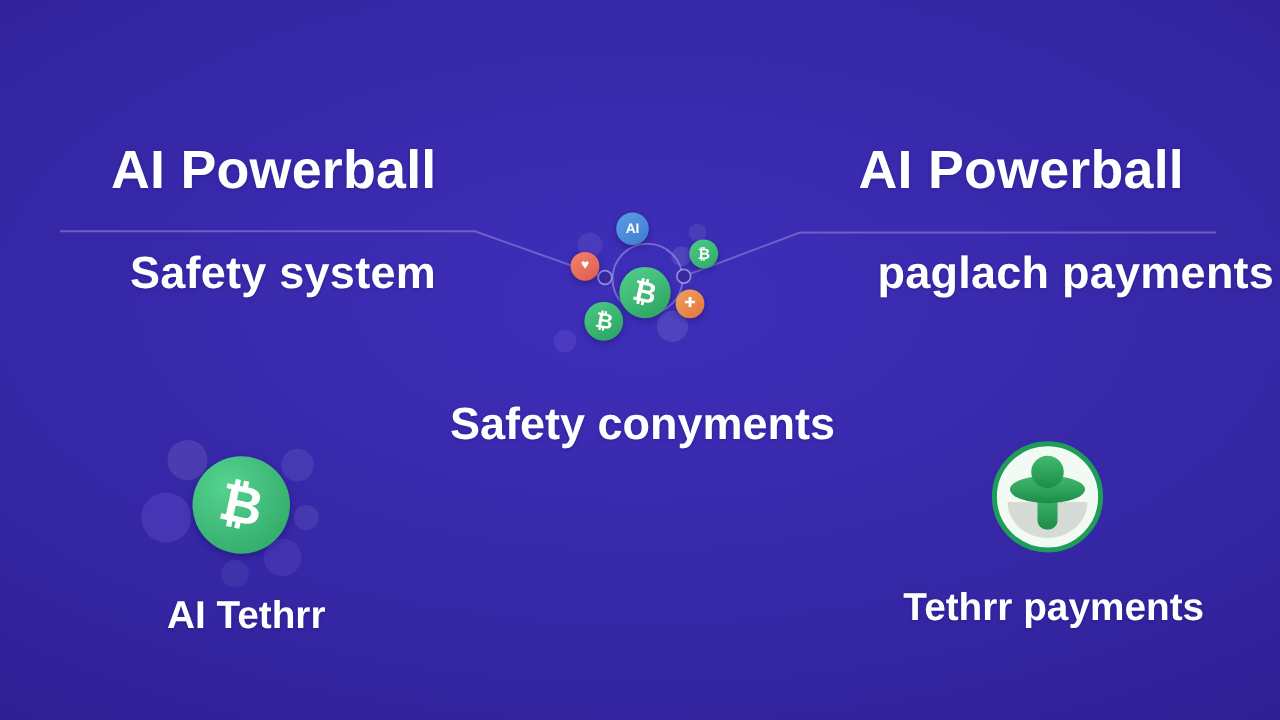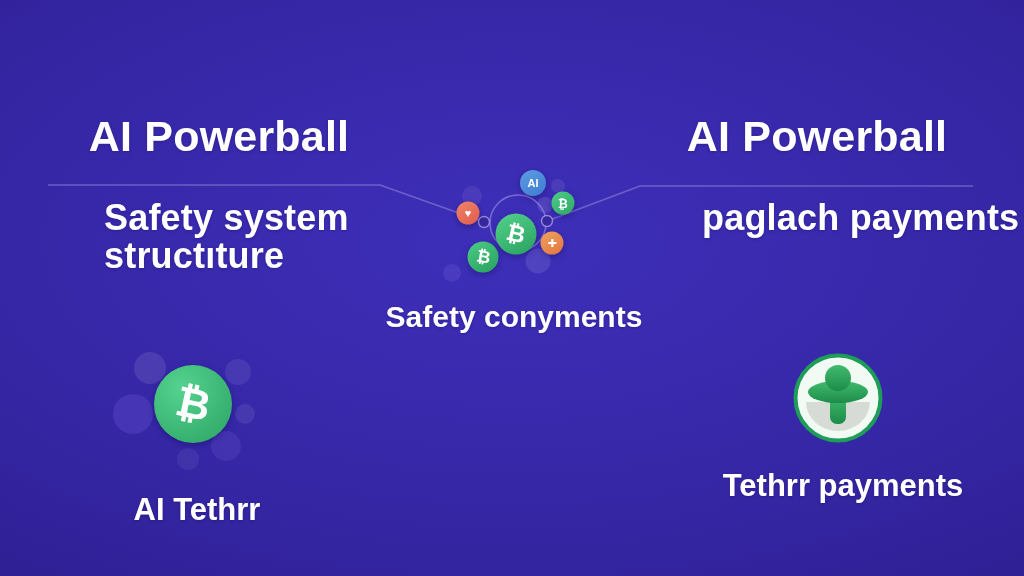--- a/index.html
+++ b/index.html
@@ -11,36 +11,36 @@
     font-family:"Liberation Sans","DejaVu Sans",sans-serif;
     color:#ffffff;
   }
   .txt{position:absolute;font-weight:700;color:#fff;text-shadow:0 1px 3px rgba(10,5,60,.25);}
   .title{font-size:43px;width:400px;text-align:center;letter-spacing:.2px;}
   .title-left{left:19px;top:112px;}
   .title-right{left:617px;top:112px;}
   .subtitle{font-size:36px;line-height:38px;letter-spacing:.2px;}
   .subtitle-left{left:104px;top:199px;}
   .subtitle-right{left:702px;top:199px;}
-  .caption{top:300px;left:314px;width:400px;text-align:center;font-size:30px;}
-  .label-left{top:492px;left:47px;width:300px;text-align:center;font-size:31px;}
+  .caption{top:318px;left:314px;width:400px;text-align:center;font-size:36px;}
+  .label-left{top:474px;left:47px;width:300px;text-align:center;font-size:31px;}
   .label-right{top:468px;left:643px;width:400px;text-align:center;font-size:31px;}
 
   .overlay{position:absolute;left:0;top:0;}
 
   .bubble{position:absolute;border-radius:50%;transform:translate(-50%,-50%);}
 
   .coin{
     position:absolute;border-radius:50%;transform:translate(-50%,-50%);
     display:flex;align-items:center;justify-content:center;
     font-weight:700;color:#fff;line-height:1;
     box-shadow:0 2px 6px rgba(10,5,60,.35);
   }
   .coin span{display:block;}
-  .coin-ai   {left:533px;top:183px;width:26px;height:26px;font-size:11px;
+  .coin-ai   {left:506px;top:183px;width:26px;height:26px;font-size:11px;
               background:linear-gradient(145deg,#5d9ce4,#3e7ccf);text-align:center;}
   .coin-heart{left:468px;top:213px;width:23px;height:23px;font-size:11px;
               background:linear-gradient(145deg,#f08469,#df5b4d);}
   .coin-bsm  {left:563px;top:203px;width:23px;height:23px;font-size:12px;
               background:linear-gradient(145deg,#4ecb88,#2fa866);}
   .coin-big  {left:516px;top:234px;width:41px;height:41px;font-size:23px;
               background:linear-gradient(150deg,#54d18e,#29a15e);}
   .coin-big span{transform:rotate(13deg);}
   .coin-bl   {left:483px;top:257px;width:31px;height:31px;font-size:17px;
               background:linear-gradient(150deg,#4bca86,#29a15e);}
@@ -76,21 +76,20 @@
     <circle cx="518" cy="223" r="28" fill="none" stroke="#a89ce6" stroke-opacity="0.55" stroke-width="1.6"></circle>
     <circle cx="484" cy="222" r="5.5" fill="#37289f" stroke="#b3a8ea" stroke-opacity="0.75" stroke-width="1.4"></circle>
     <circle cx="547" cy="221" r="5.5" fill="#37289f" stroke="#b3a8ea" stroke-opacity="0.75" stroke-width="1.4"></circle>
   </svg>
 
   <div class="txt title title-left">AI Powerball</div>
   <div class="txt title title-right">AI Powerball</div>
 
   <div class="txt subtitle subtitle-left">
     <div>Safety system</div>
-    <div>structıture</div>
   </div>
   <div class="txt subtitle subtitle-right">
     <div>paglach payments</div>
   </div>
 
   <div class="coin coin-heart">
     <span>♥</span>
   </div>
   <div class="coin coin-bsm">
     <span>₿</span>

